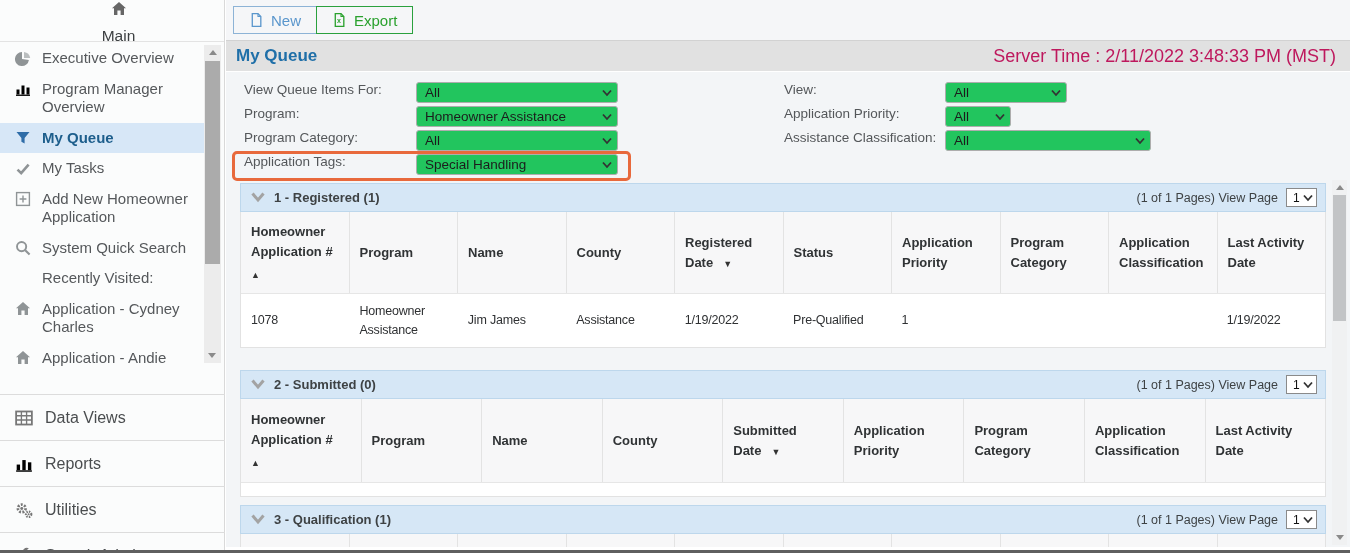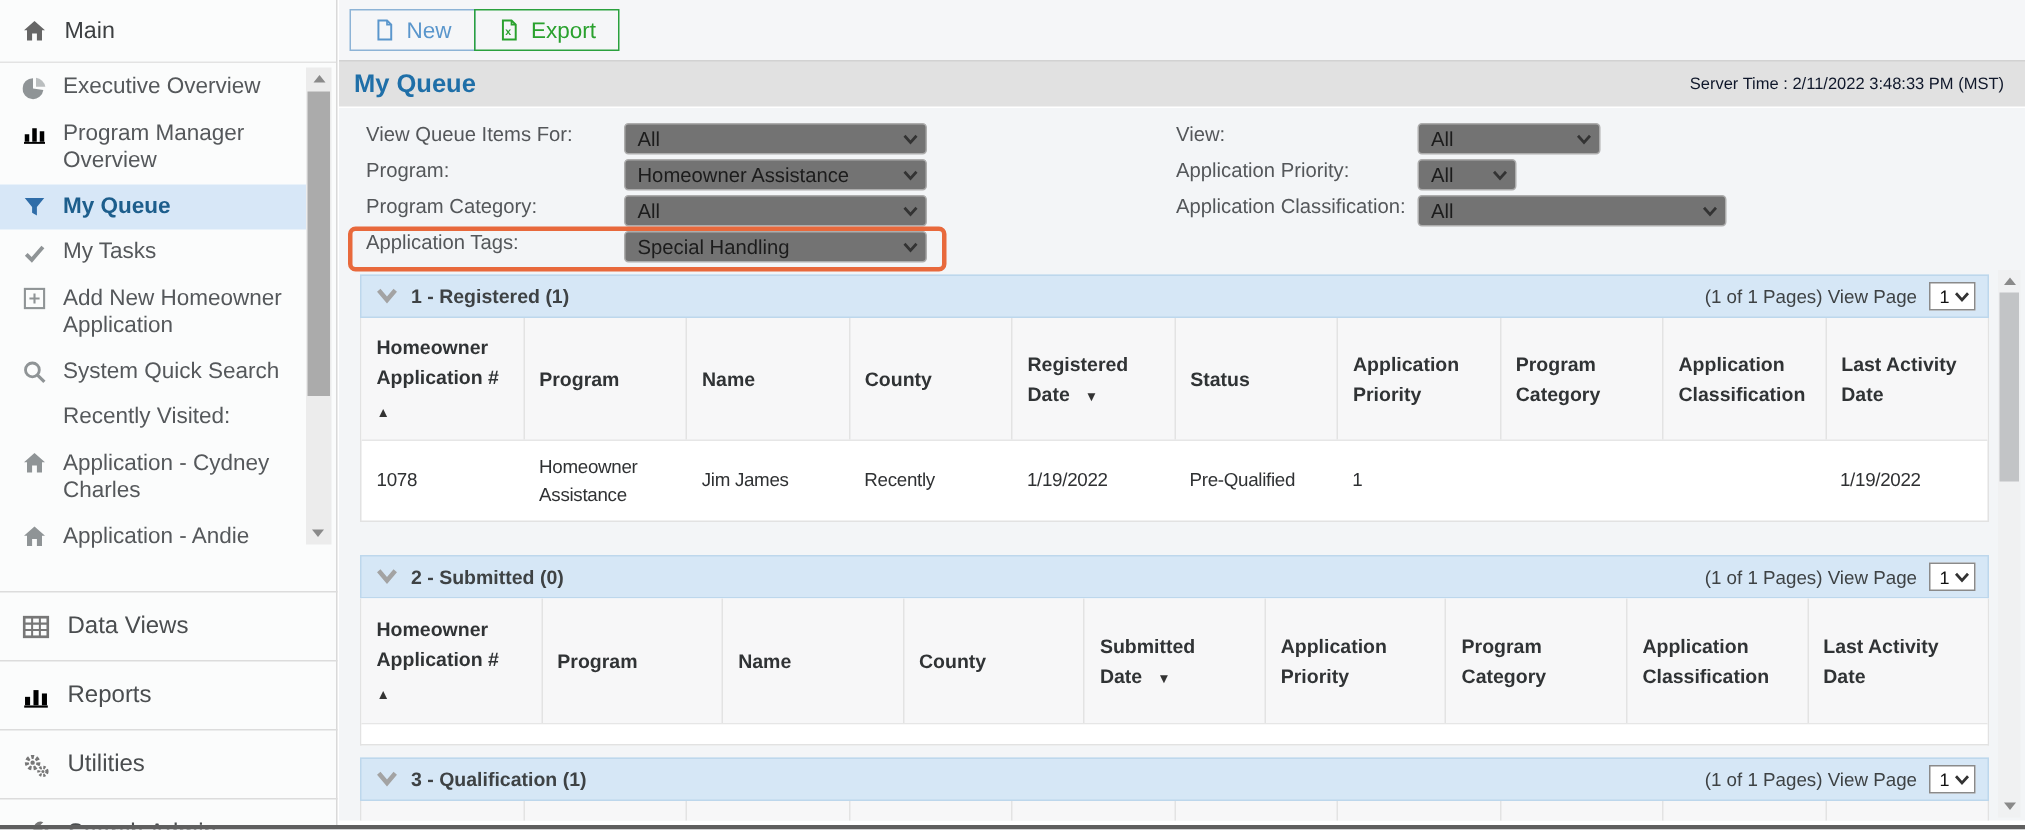--- a/index.html
+++ b/index.html
@@ -8,21 +8,21 @@
     width:1350px; height:553px; position:relative; overflow:hidden;
     font-family:"Liberation Sans", sans-serif; background:#fff;
     -webkit-font-smoothing:antialiased;
   }
 
   
   .sidebar { position:absolute; left:0; top:0; width:225px; height:550px;
     background:#fbfcfc; border-right:1px solid #d9d9d9; }
   .side-main { height:42px; display:flex; align-items:center; gap:10px;
     padding-left:13px; border-bottom:1px solid #e3e3e3;
-    color:#3d4042; font-size:15.5px; cursor:pointer; }
+    color:#3d4042; font-size:15.5px; cursor:pointer;flex-direction:column; }
   .side-main .s-icon { color:#666; }
   .side-menu { position:absolute; top:43px; left:0; width:204px; height:323px; overflow:hidden; }
   .side-item { display:flex; gap:9px; padding:6px 2px 6px 13px; font-size:15px;
     color:#55585b; line-height:18.5px; align-items:flex-start; cursor:pointer; }
   .s-icon { width:20px; min-width:20px; height:18px; color:#8f9496;
     display:flex; align-items:center; justify-content:center; padding-top:1px; }
   .s-icon svg { width:16px; height:16px; }
   .side-item.selected { background:#d7e7f7; color:#1d5e8c; font-weight:bold; }
   .side-item.selected .s-icon { color:#2f6da8; }
 
@@ -46,34 +46,34 @@
   .btn { display:flex; align-items:center; gap:7px; height:28px; padding:0 15px;
     background:transparent; font-size:15px; border:1px solid; cursor:pointer;
     font-family:inherit; }
   .btn-new    { border-color:#8db3d6; color:#5a96cc; }
   .btn-export { border-color:#2aa13e; color:#2aa12e; margin-left:-1px; }
   .bi svg { width:15px; height:16px; display:block; }
 
   .page-header { height:31px; background:#e1e1e1; border-top:1px solid #d2d2d2;
     display:flex; align-items:center; justify-content:space-between; padding:0 14px 0 10px; }
   .page-title { color:#1f6fa8; font-size:17px; font-weight:600; }
-  .server-time { color:#0f172a; font-size:11px; }
+  .server-time { color:#be185d; font-size:18px; }
 
   .content { position:absolute; top:72px; left:0; right:0; bottom:3px;
     background:#f3f5f7; overflow:hidden; }
 
   
   .filter-col { position:absolute; }
   .f-left  { left:18px;  top:10px; }
   .f-right { left:558px; top:10px; }
   .filter-row { display:flex; align-items:flex-start; height:24px; }
   .f-label { color:#54575a; font-size:13.5px; }
   .f-left  .f-label { width:172px; }
   .f-right .f-label { width:161px; }
-  .sel { position:relative; height:21px; background:#737373; border:1px solid #adadad;
+  .sel { position:relative; height:21px; background:#22c55e; border:1px solid #adadad;
     border-radius:3px; display:flex; align-items:center; padding:0 22px 0 8px;
     font-size:13.5px; color:#1c1c1c; cursor:pointer; white-space:nowrap; overflow:hidden; }
   .sel .chev { position:absolute; right:5px; top:6px; display:flex; }
   .highlight-box { position:absolute; left:6px; top:79px; width:399px; height:30px;
     border:3px solid #e8693c; border-radius:5px; pointer-events:none; }
 
   
   #sections { position:absolute; left:14px; top:111px; width:1086px; }
   .section { margin-bottom:22px; }
   .sec-head { height:29px; background:#d6e7f6; border:1px solid #bdd7ec;
@@ -334,21 +334,21 @@
           <div class="sel" style="width: 66px;">
             <span class="sel-value">All</span>
             <span class="chev">
               <svg width="10" height="8" viewBox="0 0 10 8">
                 <path d="M1 1.5 L5 6 L9 1.5" fill="none" stroke="#333" stroke-width="1.8"></path>
               </svg>
             </span>
           </div>
         </div>
         <div class="filter-row">
-          <span class="f-label">Application Classification:</span>
+          <span class="f-label">Assistance Classification:</span>
           <div class="sel" style="width: 206px;">
             <span class="sel-value">All</span>
             <span class="chev">
               <svg width="10" height="8" viewBox="0 0 10 8">
                 <path d="M1 1.5 L5 6 L9 1.5" fill="none" stroke="#333" stroke-width="1.8"></path>
               </svg>
             </span>
           </div>
         </div>
       </div>
@@ -405,21 +405,21 @@
                 <div class="hc-text">Application Classification</div>
               </div>
               <div class="q-hcell">
                 <div class="hc-text">Last Activity Date</div>
               </div>
             </div>
             <div class="q-row">
               <div class="q-cell">1078</div>
               <div class="q-cell">Homeowner Assistance</div>
               <div class="q-cell">Jim James</div>
-              <div class="q-cell">Recently</div>
+              <div class="q-cell">Assistance</div>
               <div class="q-cell">1/19/2022</div>
               <div class="q-cell">Pre-Qualified</div>
               <div class="q-cell">1</div>
               <div class="q-cell"></div>
               <div class="q-cell"></div>
               <div class="q-cell">1/19/2022</div>
             </div>
           </div>
         </div>
         <div class="section" style="margin-bottom: 8px;">

